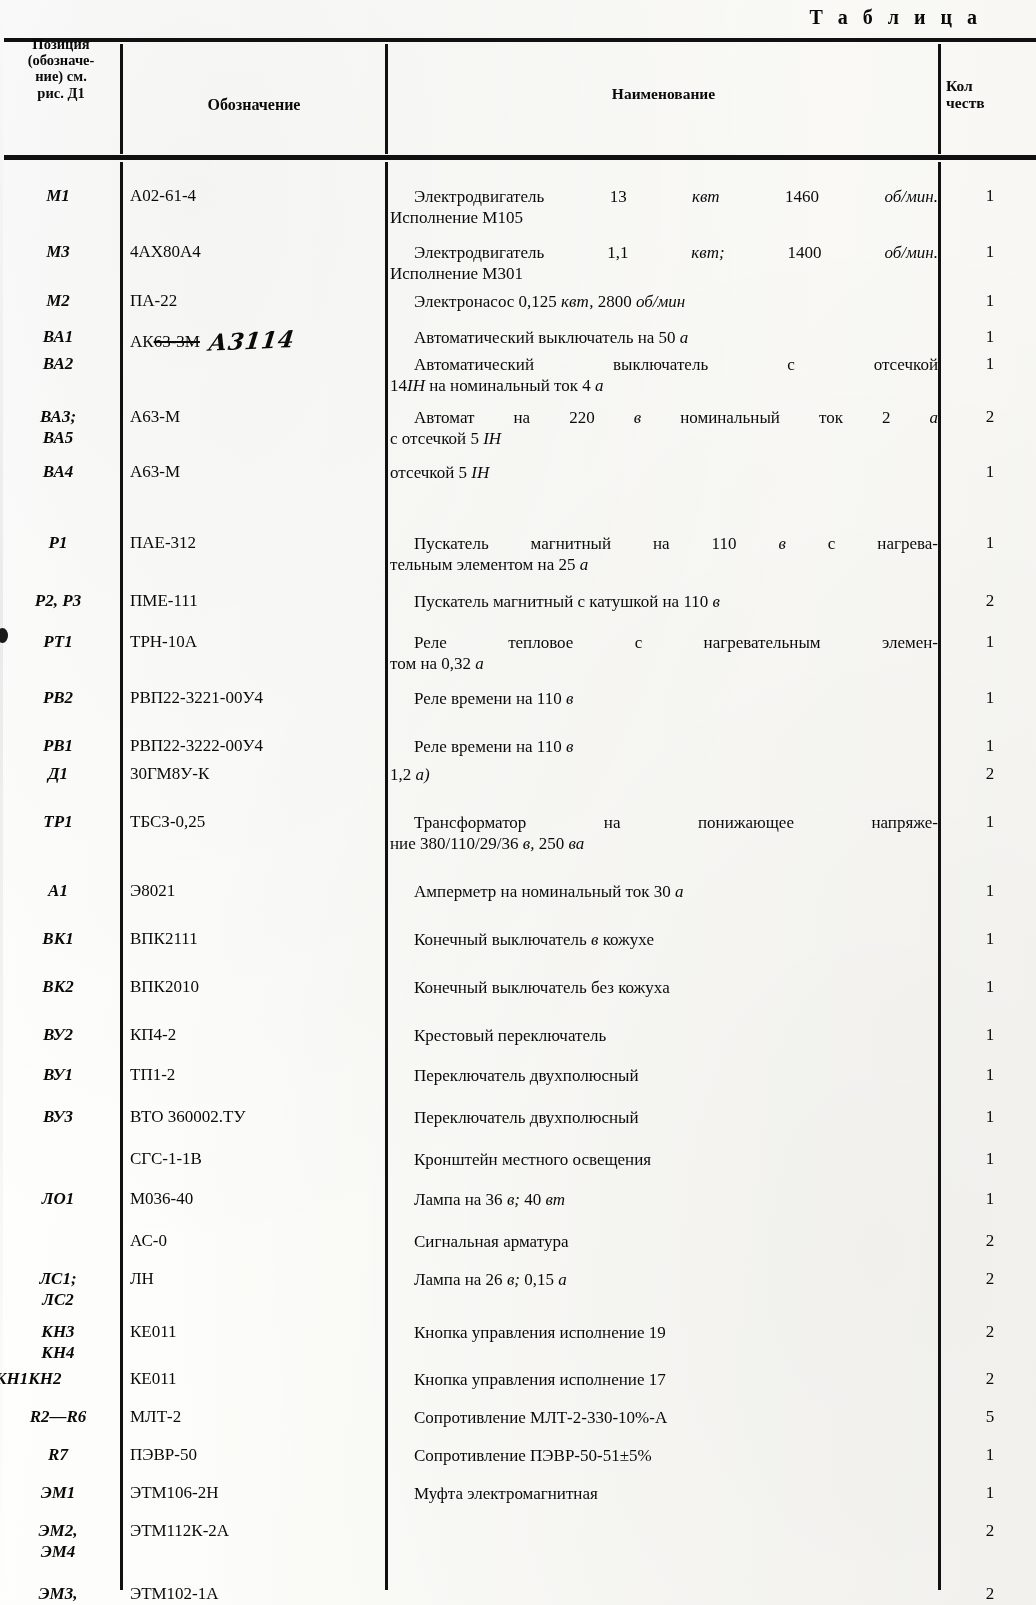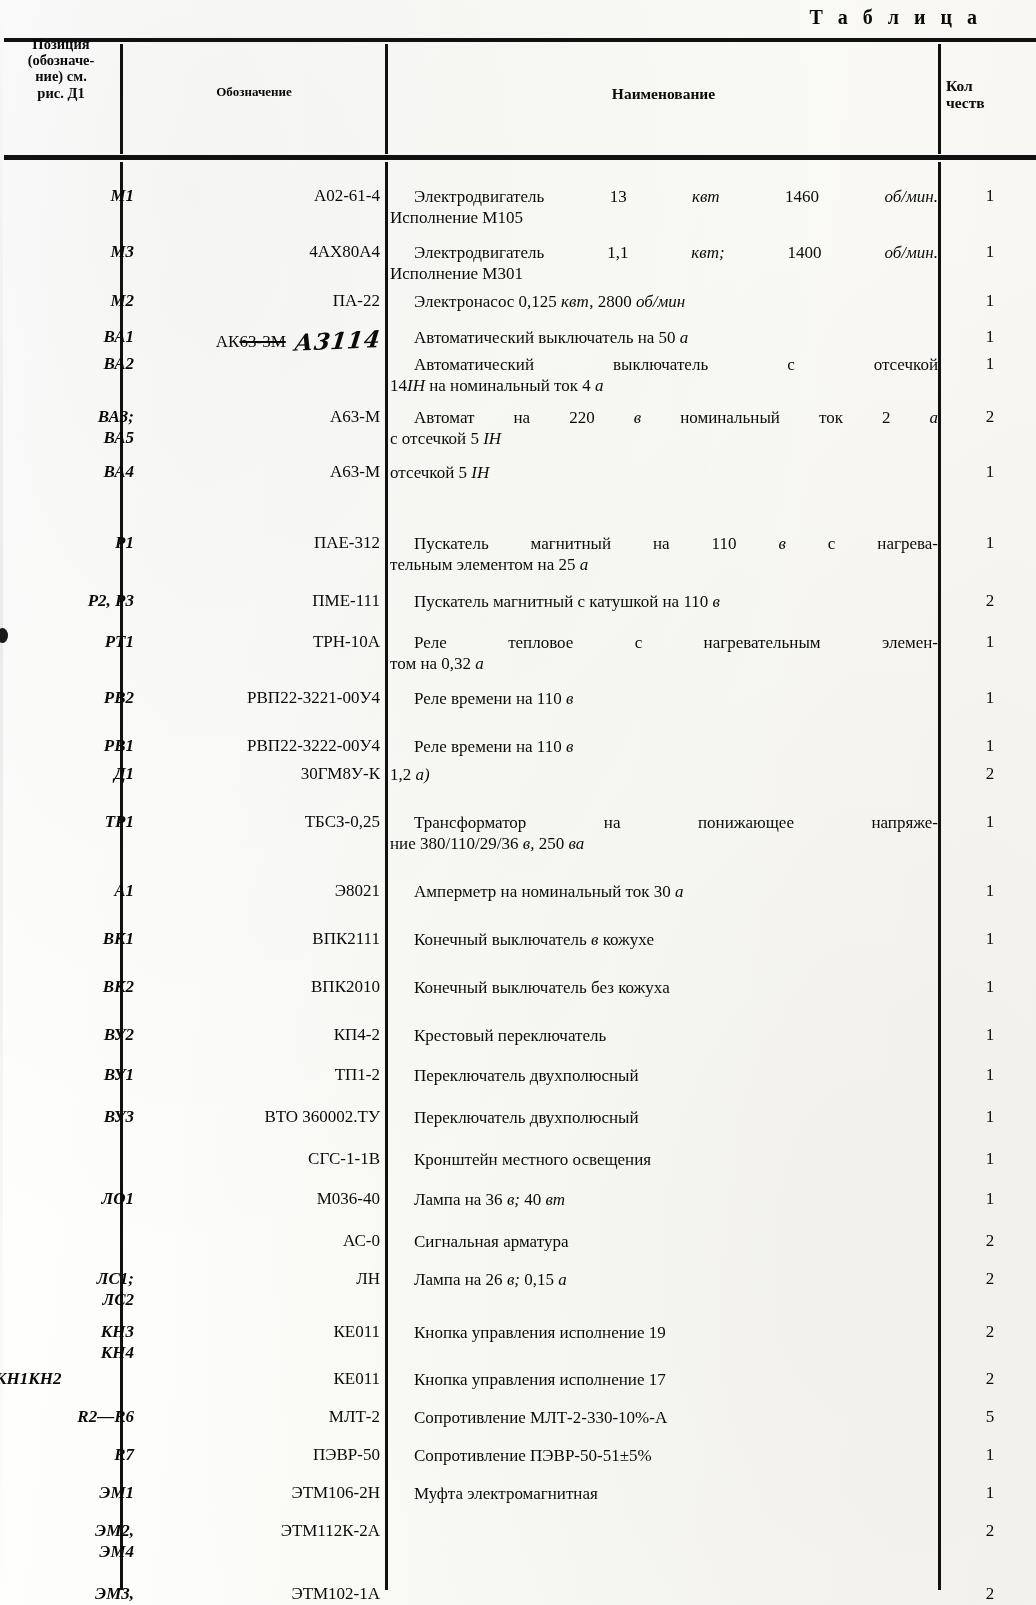--- a/index.html
+++ b/index.html
@@ -75,22 +75,22 @@
     text-align: center;
     font-weight: bold;
     z-index: 3;
     line-height: 1.12;
   }
   #hcell-pos {
     left: 4px; width: 114px; top: 36px;
     font-size: 14.5px;
   }
   #hcell-desig {
-    left: 126px; width: 256px; top: 85px;
-    font-size: 13px;
+    left: 126px; width: 256px; top: 96px;
+    font-size: 16px;
   }
   #hcell-name {
     left: 391px; width: 545px; top: 85px;
     font-size: 15.5px;
   }
   #hcell-qty {
     left: 946px; width: 96px; top: 77px;
     font-size: 15.5px;
     text-align: left;
     white-space: nowrap;
@@ -110,42 +110,41 @@
     position: relative;
     width: 1036px;
   }
 
   .c-pos, .c-desig, .c-name, .c-qty {
     position: absolute;
     top: 0;
   }
 
   .c-pos {
-    left: 18px;
+    left: 0;
     width: 116px;
-    text-align: right;
+    text-align: center;
     font-style: italic;
     font-weight: bold;
     font-size: 17px;
     line-height: 1.22;
   }
   .c-pos.clipleft {
     text-align: left;
     left: -9px;
     width: 128px;
     padding-left: 4px;
   }
 
   .c-desig {
     left: 130px;
     width: 250px;
     font-size: 17px;
     line-height: 1.2;
     white-space: nowrap;
-    text-align: right;
   }
 
   .c-name {
     left: 390px;
     width: 548px;
     font-size: 17px;
     line-height: 1.26;
   }
   .c-name .ind { display: inline-block; width: 24px; }
 

